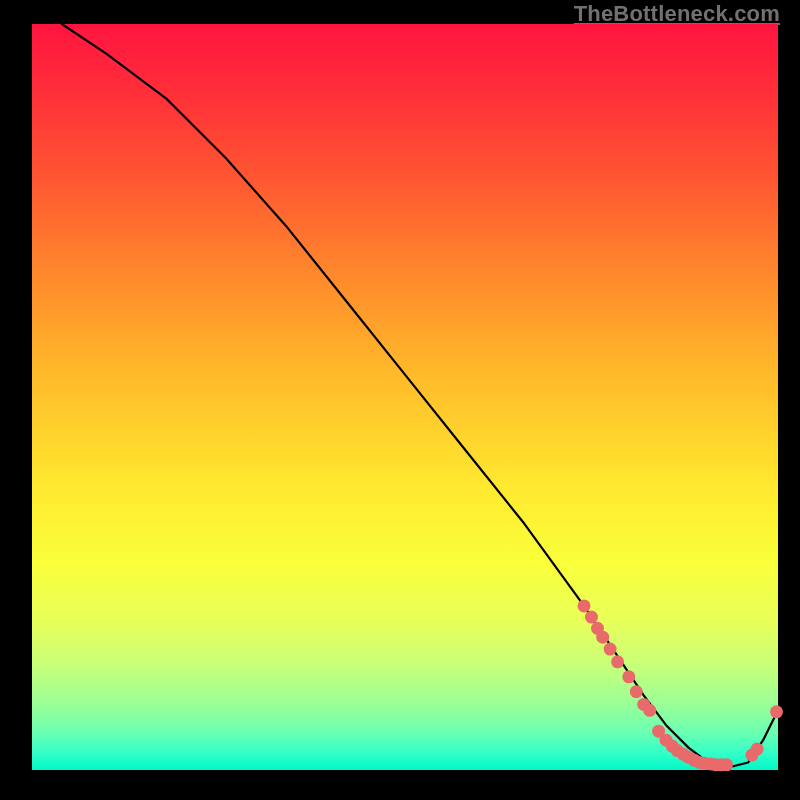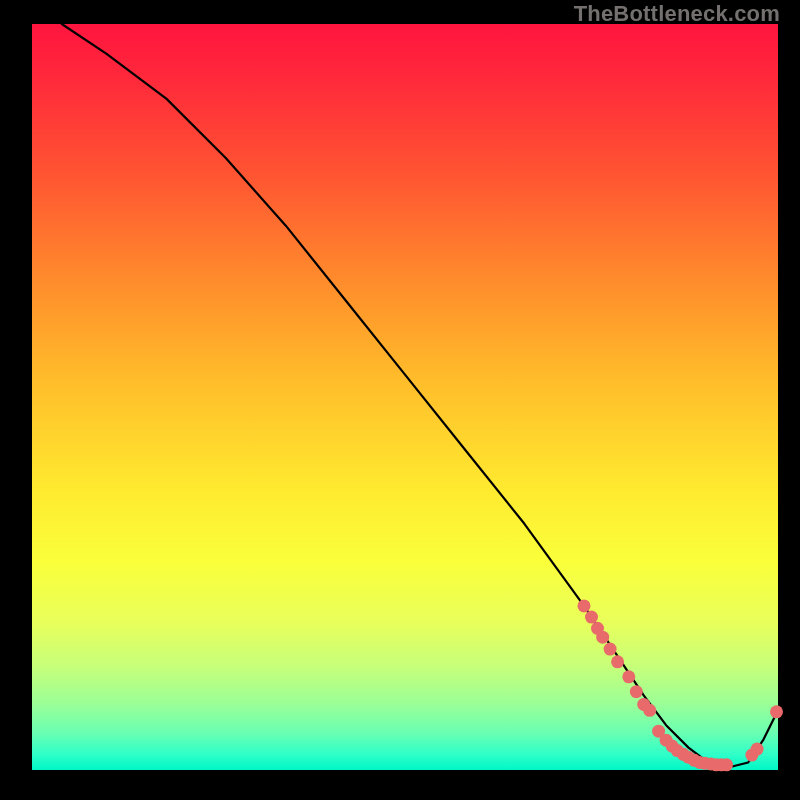--- a/index.html
+++ b/index.html
@@ -35,20 +35,21 @@
     );
   }
   .watermark {
     position: absolute;
     top: 2px;
     right: 20px;
     font: 600 22px/1.1 Arial, Helvetica, sans-serif;
     color: #73706f;
     letter-spacing: 0.2px;
     user-select: none;
+    text-decoration: underline;
   }
   svg.curve {
     position: absolute;
     left: 0; top: 0;
     width: 100%;
     height: 100%;
     overflow: visible;
   }
 </style>
 </head>

